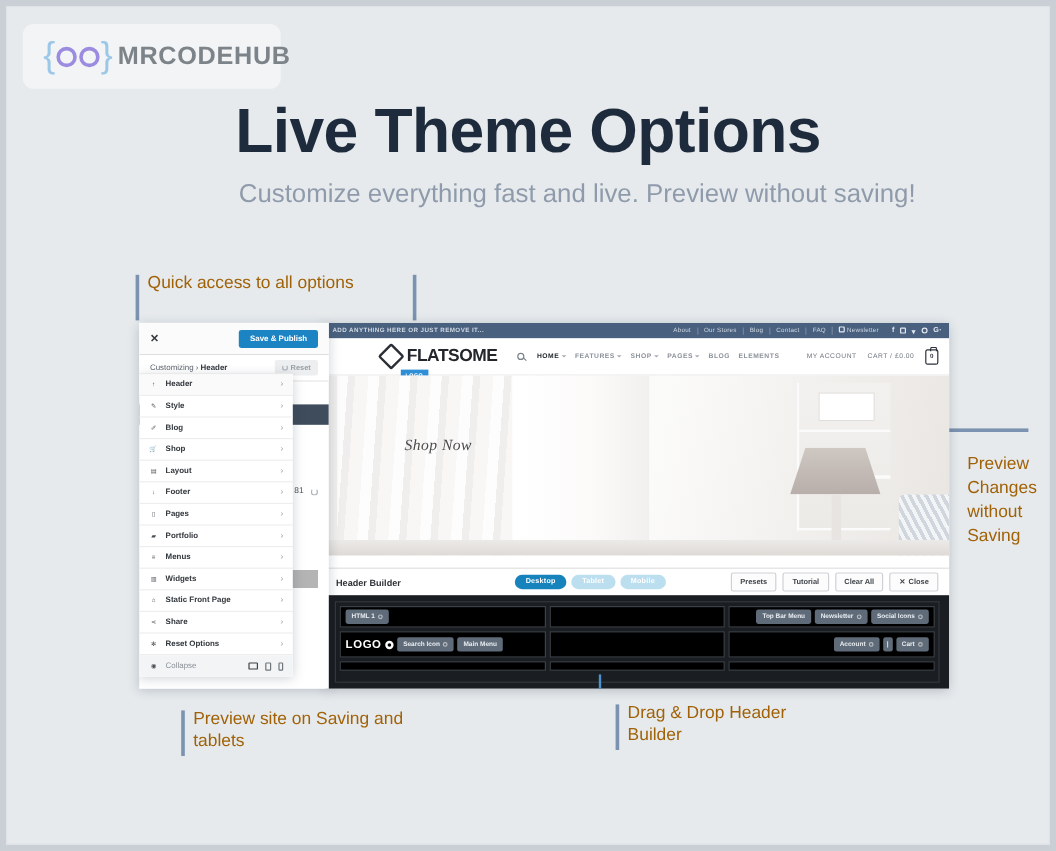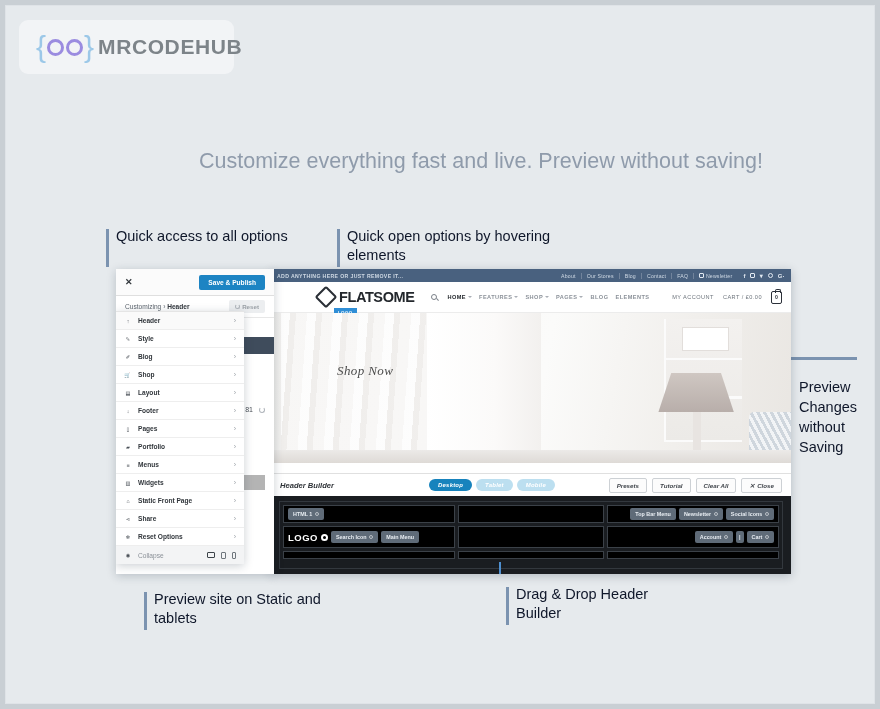--- a/index.html
+++ b/index.html
@@ -41,21 +41,21 @@
     position: absolute; left: 0; top: 74px; width: 100%;
     text-align: center; font-size: 52px; font-weight: bold;
     color: #1e2b3c; letter-spacing: -0.5px;
   }
   .subtitle {
     position: absolute; left: 0; top: 143px; width: 100%;
     text-align: center; font-size: 21.5px; color: #8f9bab; font-weight: 400; margin-left: 41px;
   }
 
   
-  .ann { position: absolute; font-size: 14.5px; color: #0f172a; line-height: 1.34; }
+  .ann { position: absolute; font-size: 14.5px; color: #a16207; line-height: 1.34; margin-left: 7px; }
   .ann .bar {
     position: absolute; left: -10px; top: 2px;
     width: 2.5px; height: 38px; background: #7b93b0;
   }
   .ann.a1 { left: 110px; top: 221px; width: 200px; }
   .ann.a2 { left: 341px; top: 221px; width: 250px; }
   .ann.a3 { left: 148px; top: 584px; width: 210px; }
   .ann.a4 { left: 510px; top: 579px; width: 180px; }
   .ann.a5 { left: 793px; top: 371px; width: 80px; line-height: 1.38; }
 
@@ -187,21 +187,21 @@
   }
   .thisisan {
     font-size: 28.5px; font-weight: bold; color: #3b3b3b;
     letter-spacing: -0.3px; margin-top: -1px;
   }
 
   
   .hb { position: absolute; left: 0; right: 0; bottom: 0; height: 101px; }
   .hb-bar {
     height: 23px; background: #fff; display: flex; align-items: center;
-    padding: 0 9px; border-top: 1px solid #e0e0e0; font-style: italic;
+    padding: 0 9px; border-top: 1px solid #e0e0e0;
   }
   .hb-title { font-size: 7.6px; font-weight: bold; color: #2f3338; }
   .hb-pills { display: flex; gap: 4px; margin-left: 95px; }
   .pill {
     font-size: 6px; font-weight: bold; padding: 2.8px 9px; border-radius: 9px;
     background: #bcdff0; color: #fff; letter-spacing: .2px;
   }
   .pill.on { background: #1783bd; }
   .hb-btns { margin-left: auto; display: flex; gap: 5px; }
   .btn {
@@ -338,33 +338,33 @@
       <span class="brace">{</span>
       <span class="oo">
           <span></span>
           <span></span>
         </span>
       <span class="brace">}</span>
     </div>
     <div class="logo-text">MRCODEHUB</div>
   </div>
 
+  <div class="title">Live Theme Options</div>
   <div class="subtitle">Customize everything fast and live. Preview without saving!</div>
 
   <div class="ann a1">
     <span class="bar"></span>
     <span>Quick access to all options</span>
   </div>
   <div class="ann a2">
     <span class="bar"></span>
-    <span>Quick open options by hovering elements</span>
   </div>
   <div class="ann a3">
     <span class="bar"></span>
-    <span>Preview site on Static and tablets</span>
+    <span>Preview site on Saving and tablets</span>
   </div>
   <div class="ann a4">
     <span class="bar"></span>
     <span>Drag &amp; Drop Header Builder</span>
   </div>
   <div class="hline"></div>
   <div class="ann a5">Preview Changes without Saving</div>
 
   <div class="shot">
 

